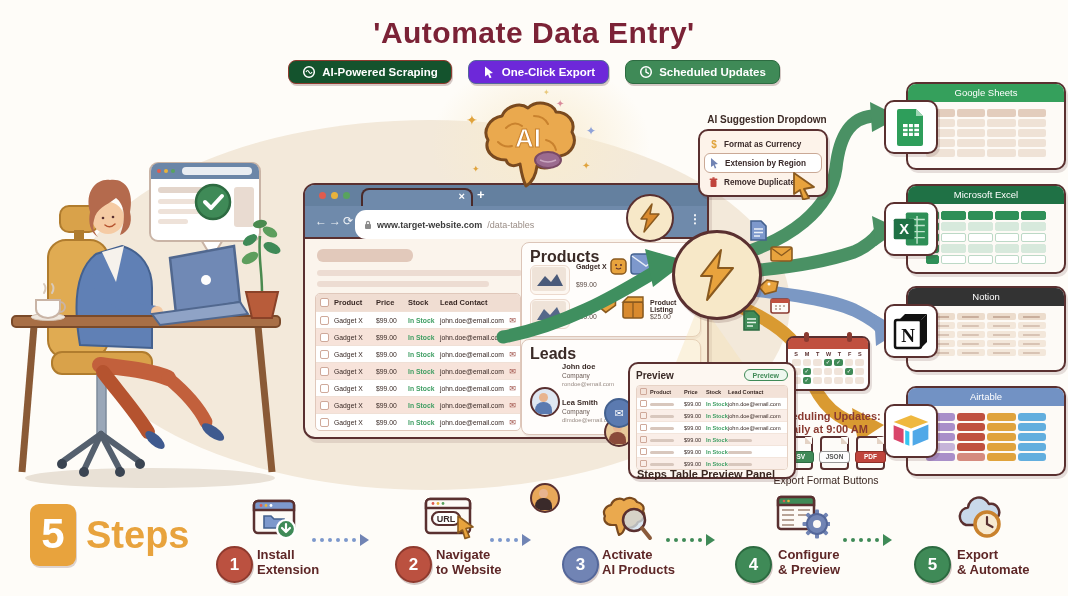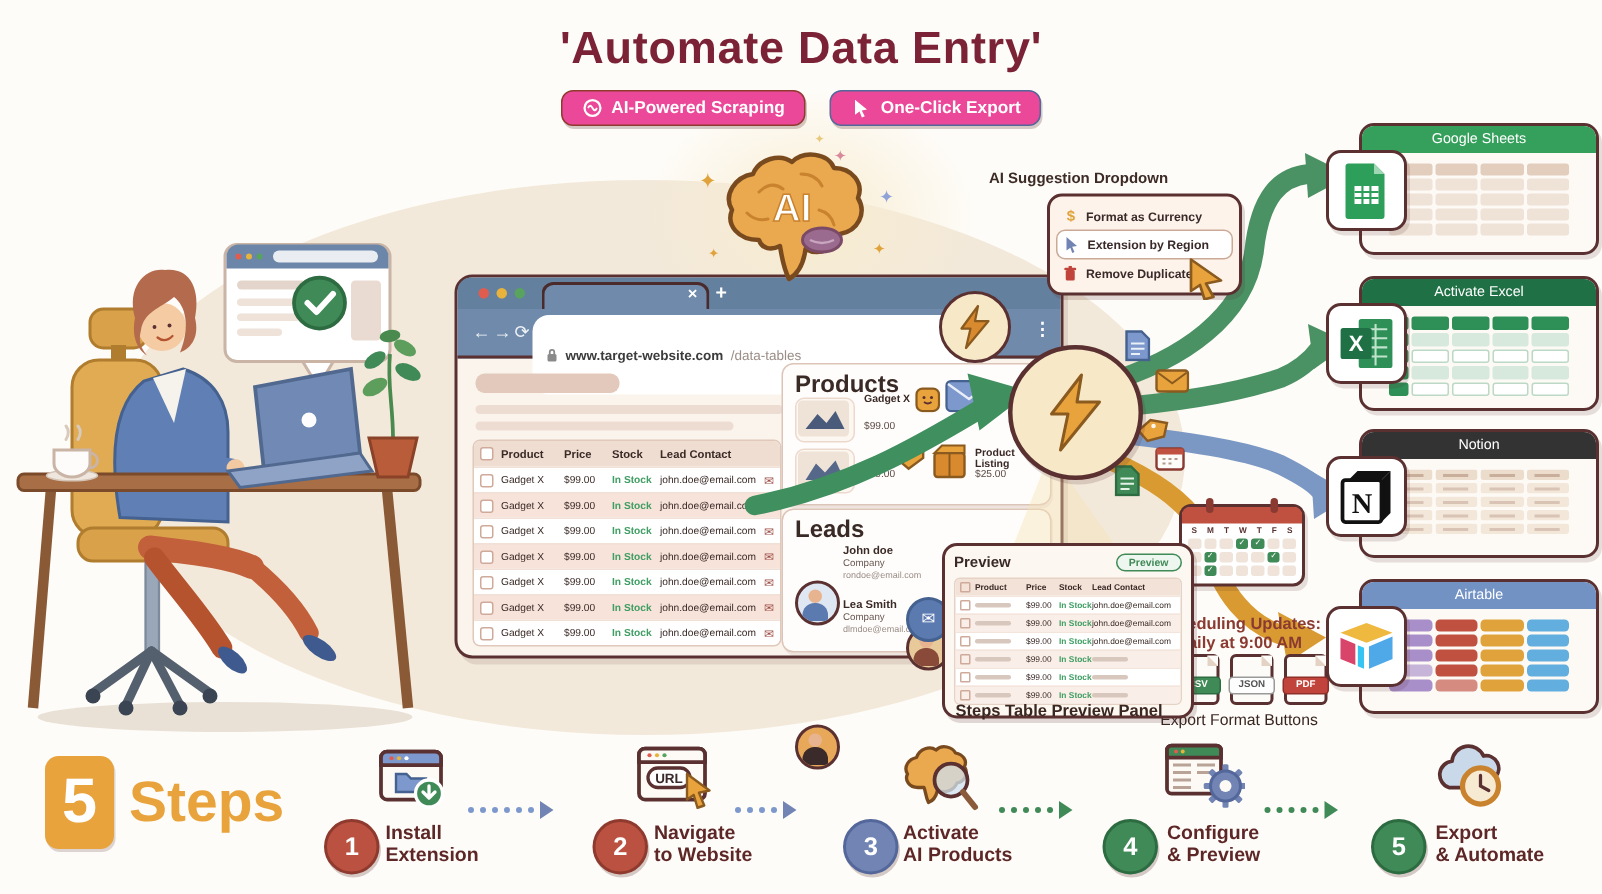--- a/index.html
+++ b/index.html
@@ -4,42 +4,42 @@
 <style>
   html,body{margin:0;padding:0}
   body{width:1068px;height:596px;position:relative;overflow:hidden;background:#fefcf8;
        font-family:"Liberation Sans",sans-serif;color:#3a2a26}
   .abs{position:absolute}
   
   .title{left:0;right:0;top:16px;text-align:center;font-size:30px;font-weight:bold;color:#7b2236;letter-spacing:.5px}
   .badges{left:0;right:0;top:60px;display:flex;justify-content:center;gap:16px}
   .badge{display:flex;align-items:center;gap:6px;padding:4px 13px;border-radius:8px;color:#fff;
          font-size:11.5px;font-weight:bold;box-shadow:1px 2px 0 rgba(90,48,48,.25)}
-  .badge.red{background:#ec4899;border:1.5px solid #8f3a2e}
-  .badge.blue{background:#ec4899;border:1.5px solid #54679a}
+  .badge.red{background:#14532d;border:1.5px solid #8f3a2e}
+  .badge.blue{background:#6d28d9;border:1.5px solid #54679a}
   .badge.green{background:#3f8a57;border:1.5px solid #2d6b41}
   
   .blob{left:70px;top:120px;width:720px;height:370px;border-radius:50%;background:#f3e9da}
   .glow{left:430px;top:60px;width:220px;height:170px;border-radius:50%;
         background:radial-gradient(closest-side,#f8ecd0,rgba(248,236,208,0))}
   .spark{font-size:12px;color:#e0a33c}
   
   .browser{left:303px;top:183px;width:402px;height:252px;border:2.5px solid #5a3030;border-radius:12px;
            background:#fbf4ec;z-index:1;box-shadow:3px 4px 0 rgba(90,48,48,.12)}
   .chrome-tabs{height:21px;background:#64809f;border-radius:9px 9px 0 0;position:relative}
   .dot{position:absolute;top:7px;width:7px;height:7px;border-radius:50%}
   .dot.r{left:14px;background:#e05c4f}.dot.y{left:26px;background:#e8b33c}.dot.g{left:38px;background:#58a35e}
   .tab{position:absolute;left:56px;top:3px;width:108px;height:18px;background:#6f8aab;border:2px solid #4a2a2a;
        border-bottom:none;border-radius:8px 8px 0 0;color:#fff}
   .tab-x{position:absolute;right:6px;top:0;font-size:11px;font-weight:bold;color:#fff}
   .newtab{position:absolute;left:172px;top:2px;color:#fff;font-size:13px;font-weight:bold}
   .chrome-bar{height:31px;background:#6f8aab;position:relative;border-bottom:2px solid #5a3030}
   .nav{color:#eef1f5;font-size:12px;position:absolute;top:8px}
   .addr{position:absolute;left:50px;top:4px;right:54px;height:21px;background:#fff;border-radius:11px;
-        display:flex;align-items:center;gap:5px;padding:16px 9px;font-size:9px}
+        display:flex;align-items:center;gap:5px;padding:4px 9px;font-size:9px}
   .host{color:#3c3c3c;font-weight:bold}.path{color:#9a8d86}
   .kebab{position:absolute;right:6px;top:6px;color:#fff;font-size:12px;font-weight:bold}
   .page{position:relative;height:197px}
   .ph-bar{left:12px;top:10px;width:96px;height:13px;border-radius:6px;background:#e2c9bb}
   .ph-line1{left:12px;top:31px;width:205px;height:6px;border-radius:3px;background:#eddcd2}
   .ph-line2{left:12px;top:42px;width:172px;height:6px;border-radius:3px;background:#eddcd2}
   
   .btable{position:absolute;left:10px;top:54px;width:204px;border:1px solid #e0c8bb;border-radius:5px;overflow:hidden;background:#fff}
   .bt-head,.bt-row{display:flex;align-items:center;height:16px;padding:0 4px}
   .bt-head{background:#f0ddd2;font-weight:bold;font-size:7.5px;height:17px}
@@ -55,21 +55,21 @@
   .pcard{position:absolute;background:#fdf7f1;border:1px solid #ecd9cd;border-radius:6px}
   .ptxt{font-size:6.8px;color:#5a4a44}
   .pname{font-size:7px;font-weight:bold}
   .lead-name{font-size:7.5px;font-weight:bold}
   .lead-co{font-size:6.5px;color:#6a5a54}
   .lead-em{font-size:6px;color:#9a8d86}
   .avatar{width:26px;height:26px;border-radius:50%;border:2px solid #5a3030;flex:none;overflow:hidden;position:relative}
   .av-skin{position:absolute;left:7px;top:4px;width:9px;height:9px;border-radius:50%;background:#e8b48f}
   .av-body{position:absolute;left:3px;top:13px;width:17px;height:12px;border-radius:8px 8px 0 0}
   
-  .dd-label{left:652px;top:114px;width:134px;text-align:center;font-size:10px;font-weight:bold;color:#3d2b26;z-index:8}
+  .dd-label{left:700px;top:114px;width:134px;text-align:center;font-size:10px;font-weight:bold;color:#3d2b26;z-index:8}
   .dropdown{left:698px;top:129px;width:118px;background:#fdf3ea;border:2.5px solid #5a3030;border-radius:10px;
             padding:4px;z-index:8;box-shadow:2px 3px 0 rgba(90,48,48,.18)}
   .dd-item{display:flex;align-items:center;gap:5px;height:18px;border-radius:6px;padding:0 5px;
            font-size:8.2px;font-weight:bold;color:#3a2a2a}
   .dd-item.sel{background:#fff;border:1.5px solid #caa society;border:1.5px solid #caa996}
   .dd-ic{width:10px;text-align:center;flex:none}
   .dollar{color:#e0a33c;font-weight:bold;font-size:10px}
   
   .ext-circle{left:626px;top:194px;width:44px;height:44px;border-radius:50%;background:#f7e8c8;
               border:2.5px solid #5a3030;z-index:5;display:flex;align-items:center;justify-content:center}
@@ -167,20 +167,27 @@
       <circle cx="7" cy="7" r="5.3" fill="none" stroke="#fff" stroke-width="1.5"></circle>
       <path d="M4,7 c1,-2 2,-2 3,0 c1,2 2,2 3,0" stroke="#fff" fill="none" stroke-width="1.2"></path>
     </svg>
     <span>AI-Powered Scraping</span>
   </div>
   <div class="badge blue">
     <svg width="14" height="14" viewBox="0 0 14 14">
       <polygon points="3,1.5 11,8 7.5,8.6 9.5,12.5 7.6,13.3 6,9.4 3,11.5" fill="#fff"></polygon>
     </svg>
     <span>One-Click Export</span>
+  </div>
+  <div class="badge green">
+    <svg width="14" height="14" viewBox="0 0 14 14">
+      <circle cx="7" cy="7" r="5.3" fill="none" stroke="#fff" stroke-width="1.5"></circle>
+      <path d="M7,4 v3 l2.4,1.4" stroke="#fff" stroke-width="1.4" fill="none" stroke-linecap="round"></path>
+    </svg>
+    <span>Scheduled Updates</span>
   </div>
 </div>
 
 <span class="abs spark" style="left:466px;top:112px;font-size:14px">✦</span>
 <span class="abs spark" style="left:556px;top:98px;font-size:10px;color:#d98a9a">✦</span>
 <span class="abs spark" style="left:586px;top:124px;font-size:12px;color:#8fa3d9">✦</span>
 <span class="abs spark" style="left:472px;top:164px;font-size:9px">✦</span>
 <span class="abs spark" style="left:582px;top:160px;font-size:10px">✦</span>
 <span class="abs spark" style="left:543px;top:88px;font-size:8px;color:#e8c87a">✦</span>
 
@@ -674,21 +681,21 @@
 <div class="abs tile" style="top:100px">
   <svg width="30" height="38" viewBox="0 0 30 38">
     <path d="M3,1 h17 l7,7 v28 a2,2 0 0 1 -2,2 h-22 a2,2 0 0 1 -2,-2 v-33 a2,2 0 0 1 2,-2 z" fill="#2e9e5b"></path>
     <polygon points="20,1 27,8 20,8" fill="#9fd6b4"></polygon>
     <rect x="7" y="16" width="16" height="12" fill="#fff"></rect>
     <path d="M7,20 h16 M7,24 h16 M12.3,16 v12 M17.6,16 v12" stroke="#2e9e5b" stroke-width="1.4"></path>
   </svg>
 </div>
 
 <div class="abs dest" style="top:184px;height:86px">
-  <div class="dest-head dh-excel">Activate Excel</div>
+  <div class="dest-head dh-excel">Microsoft Excel</div>
   <div class="mini xlg">
       <i></i>
       <i></i>
       <i></i>
       <i></i>
       <i></i>
       <i></i>
       <i></i>
       <i></i>
       <i></i>

